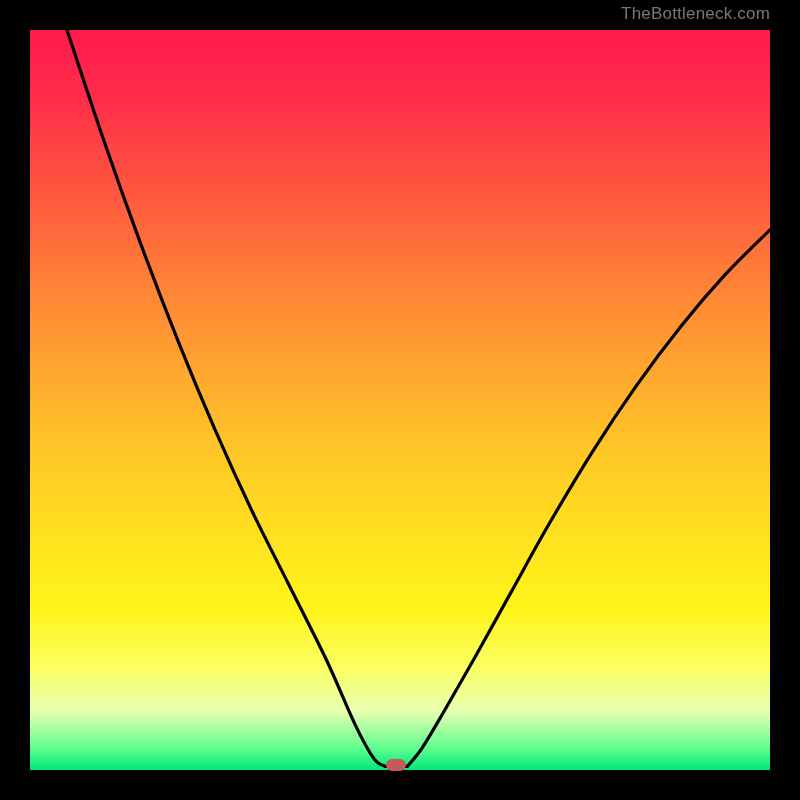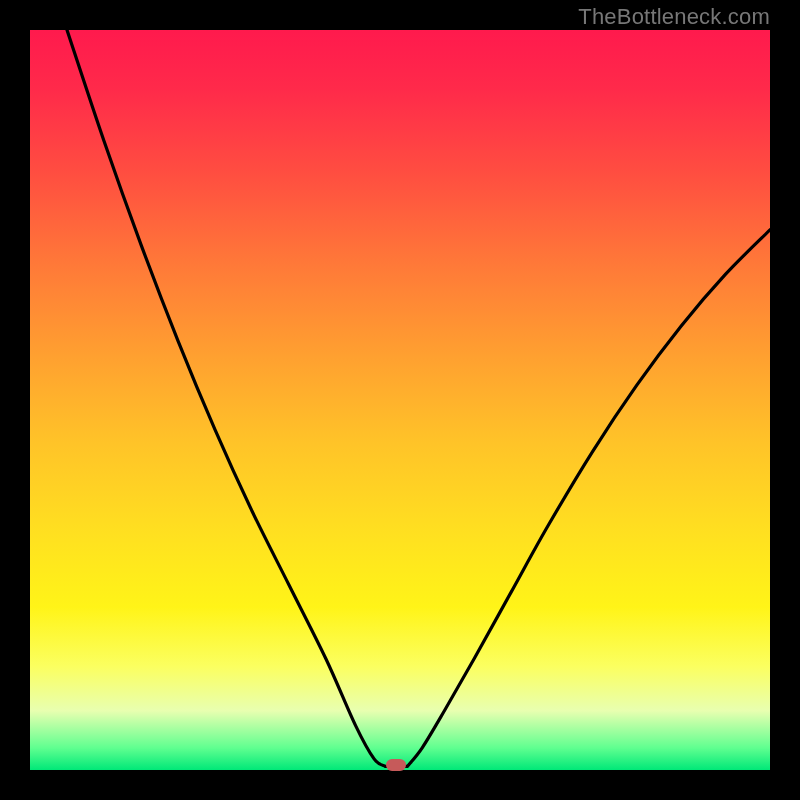--- a/index.html
+++ b/index.html
@@ -28,21 +28,21 @@
       #fbff60 86%,
       #e8ffb0 92%,
       #60ff90 97%,
       #00e878 100%);
   }
   .watermark {
     position: absolute;
     top: 4px;
     right: 30px;
     font-family: Arial, Helvetica, sans-serif;
-    font-size: 22px;
+    font-size: 17px;
     color: #777;
     letter-spacing: 0.2px;
   }
   svg.curve {
     position: absolute;
     left: 30px;
     top: 30px;
     width: 740px;
     height: 740px;
   }

